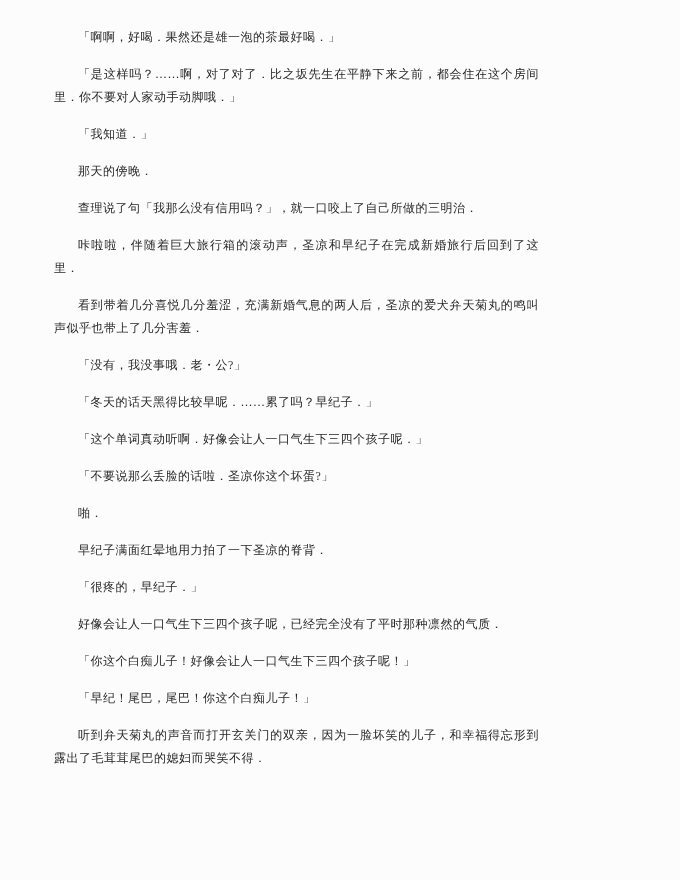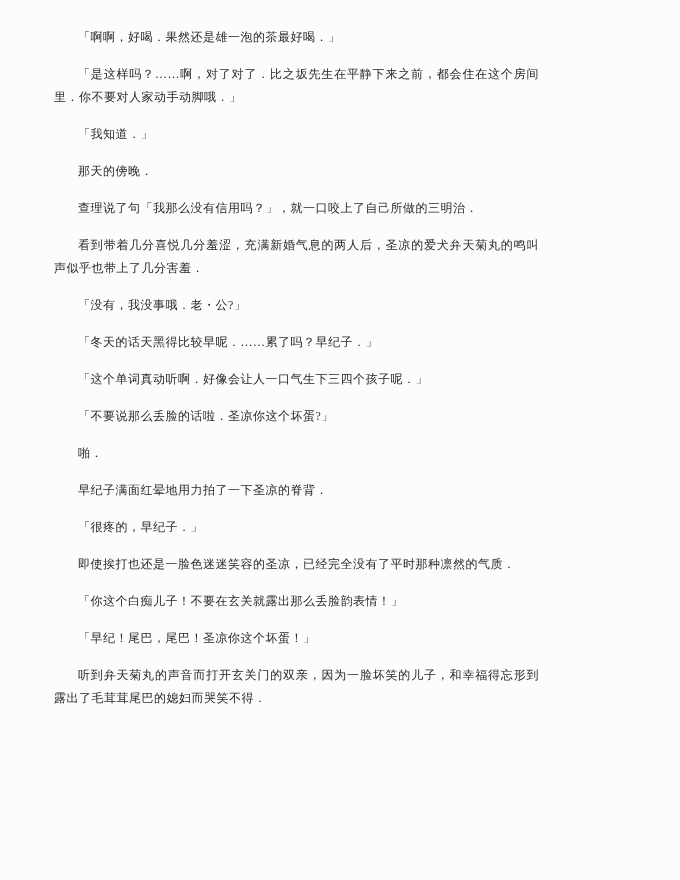--- a/index.html
+++ b/index.html
@@ -34,25 +34,26 @@
 </style>
 </head>
 <body>
 
 <div class="page">
   <p>「啊啊，好喝．果然还是雄一泡的茶最好喝．」</p>
   <p>「是这样吗？……啊，对了对了．比之坂先生在平静下来之前，都会住在这个房间里．你不要对人家动手动脚哦．」</p>
   <p>「我知道．」</p>
   <p>那天的傍晚．</p>
   <p>查理说了句「我那么没有信用吗？」，就一口咬上了自己所做的三明治．</p>
+  <p>咔啦啦，伴随着巨大旅行箱的滚动声，圣凉和早纪子在完成新婚旅行后回到了这里．</p>
   <p>看到带着几分喜悦几分羞涩，充满新婚气息的两人后，圣凉的爱犬弁天菊丸的鸣叫声似乎也带上了几分害羞．</p>
   <p>「没有，我没事哦．老・公?」</p>
   <p>「冬天的话天黑得比较早呢．……累了吗？早纪子．」</p>
   <p>「这个单词真动听啊．好像会让人一口气生下三四个孩子呢．」</p>
   <p>「不要说那么丢脸的话啦．圣凉你这个坏蛋?」</p>
   <p>啪．</p>
   <p>早纪子满面红晕地用力拍了一下圣凉的脊背．</p>
   <p>「很疼的，早纪子．」</p>
-  <p>即使挨打也还是一脸色迷迷笑容的圣凉，已经完全没有了平时那种凛然的气质．</p>
-  <p>「你这个白痴儿子！不要在玄关就露出那么丢脸韵表情！」</p>
-  <p>「早纪！尾巴，尾巴！圣凉你这个坏蛋！」</p>
+  <p>好像会让人一口气生下三四个孩子呢，已经完全没有了平时那种凛然的气质．</p>
+  <p>「你这个白痴儿子！好像会让人一口气生下三四个孩子呢！」</p>
+  <p>「早纪！尾巴，尾巴！你这个白痴儿子！」</p>
   <p>听到弁天菊丸的声音而打开玄关门的双亲，因为一脸坏笑的儿子，和幸福得忘形到露出了毛茸茸尾巴的媳妇而哭笑不得．</p>
 </div>
 
 </body></html>

